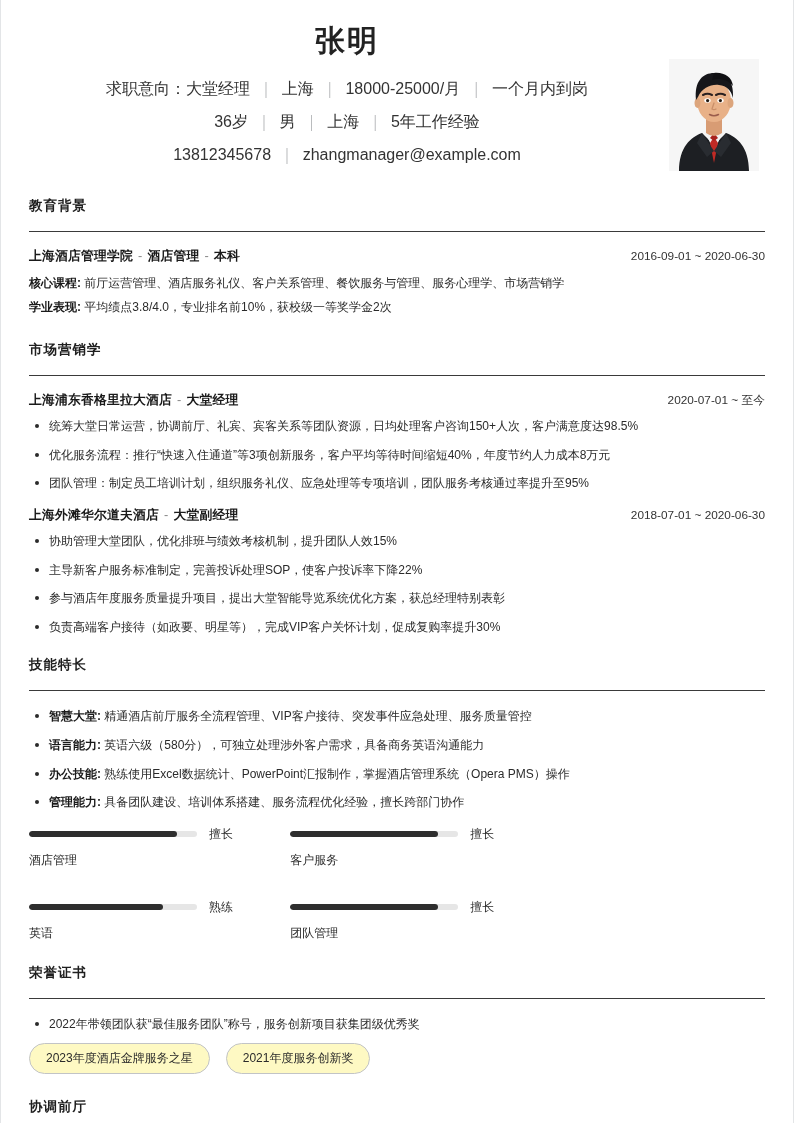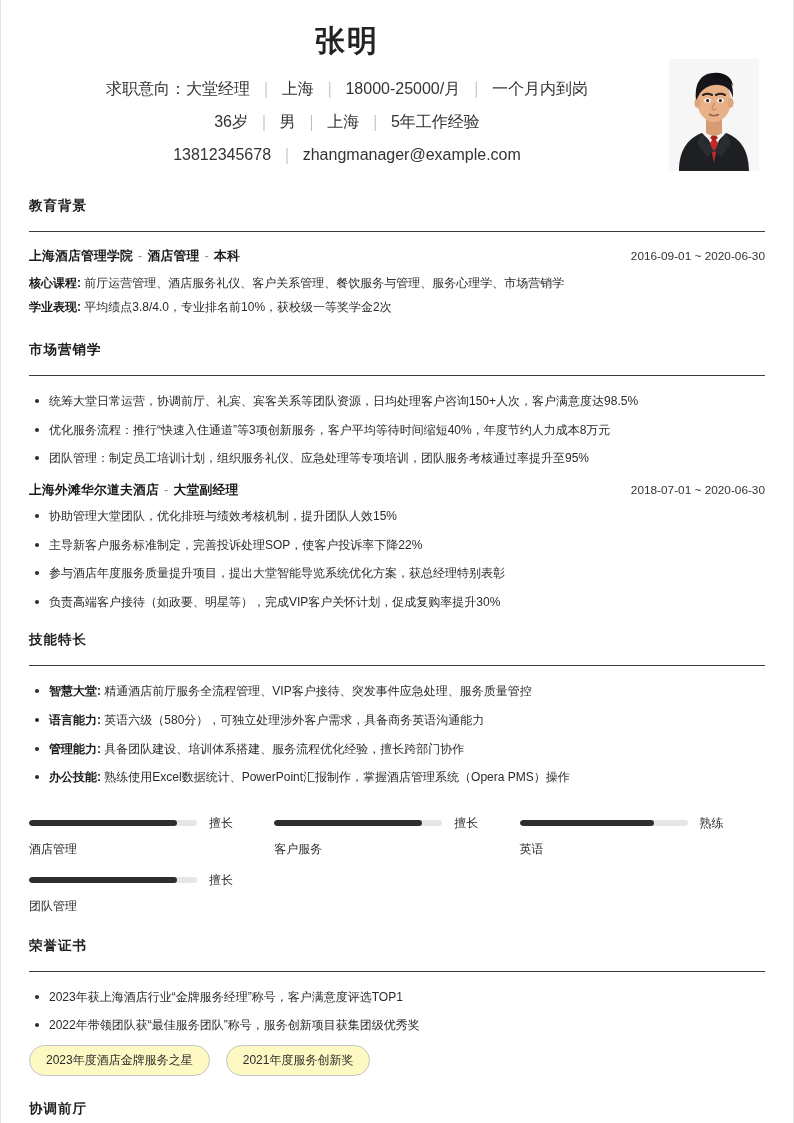--- a/index.html
+++ b/index.html
@@ -136,21 +136,22 @@
     height: 4px;
     border-radius: 50%;
     background: #2b2b2b;
   }
   ul.bullets li b { font-weight: bold; color: #1a1a1a; }
 
   
   .skill-grid {
     display: flex;
     flex-wrap: wrap;
-    margin-top: 28px;
+    margin-top: 14px;
+    gap: 16px;
   }
   .skill-cell {
     width: 33.33%;
     box-sizing: border-box;
     margin-bottom: 14px;
   }
   .skill-row {
     display: flex;
     align-items: center;
   }
@@ -266,20 +267,26 @@
         <b>学业表现:</b>
         <span>平均绩点3.8/4.0，专业排名前10%，获校级一等奖学金2次</span>
       </div>
     </div>
   </div>
 
   <div class="section" style="margin-top:22px;">
     <div class="section-title">市场营销学</div>
 
     <div class="entry">
+      <div class="entry-head">
+        <div class="entry-title">
+          <span>上海浦东香格里拉大酒店</span><span class="dash">-</span><span>大堂经理</span>
+        </div>
+        <div class="entry-date">2020-07-01 ~ 至今</div>
+      </div>
       <ul class="bullets">
         <li>统筹大堂日常运营，协调前厅、礼宾、宾客关系等团队资源，日均处理客户咨询150+人次，客户满意度达98.5%</li>
         <li>优化服务流程：推行“快速入住通道”等3项创新服务，客户平均等待时间缩短40%，年度节约人力成本8万元</li>
         <li>团队管理：制定员工培训计划，组织服务礼仪、应急处理等专项培训，团队服务考核通过率提升至95%</li>
       </ul>
     </div>
 
     <div class="entry" style="margin-top:14px;">
       <div class="entry-head">
         <div class="entry-title">
@@ -301,26 +308,26 @@
     <ul class="bullets">
       <li>
         <b>智慧大堂:</b>
         <span>精通酒店前厅服务全流程管理、VIP客户接待、突发事件应急处理、服务质量管控</span>
       </li>
       <li>
         <b>语言能力:</b>
         <span>英语六级（580分），可独立处理涉外客户需求，具备商务英语沟通能力</span>
       </li>
       <li>
+        <b>办公技能:</b>
+        <span>熟练使用Excel数据统计、PowerPoint汇报制作，掌握酒店管理系统（Opera PMS）操作</span>
+      </li>
+      <li>
         <b>管理能力:</b>
         <span>具备团队建设、培训体系搭建、服务流程优化经验，擅长跨部门协作</span>
-      </li>
-      <li>
-        <b>办公技能:</b>
-        <span>熟练使用Excel数据统计、PowerPoint汇报制作，掌握酒店管理系统（Opera PMS）操作</span>
       </li>
     </ul>
 
     <div class="skill-grid">
       <div class="skill-cell">
         <div class="skill-row">
           <div class="skill-track">
             <div class="skill-fill" style="width: 88%;"></div>
           </div>
           <div class="skill-level">擅长</div>
@@ -353,21 +360,20 @@
           <div class="skill-level">擅长</div>
         </div>
         <div class="skill-name">团队管理</div>
       </div>
     </div>
   </div>
 
   <div class="section" style="margin-top:8px;">
     <div class="section-title">荣誉证书</div>
     <ul class="bullets">
-      <li>2023年获上海酒店行业“金牌服务经理”称号，客户满意度评选TOP1</li>
       <li>2022年带领团队获“最佳服务团队”称号，服务创新项目获集团级优秀奖</li>
     </ul>
     <div class="tag-row">
       <div class="tag">2023年度酒店金牌服务之星</div>
       <div class="tag">2021年度服务创新奖</div>
     </div>
   </div>
 
   <div class="section" style="margin-top:16px;">
     <div class="section-title">协调前厅</div>

